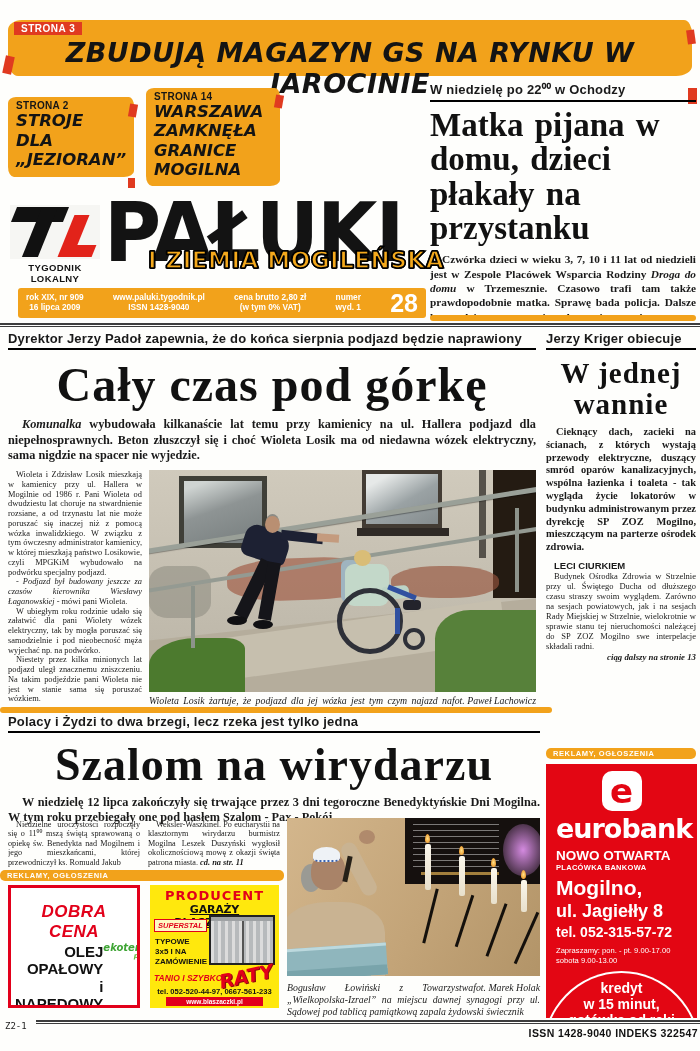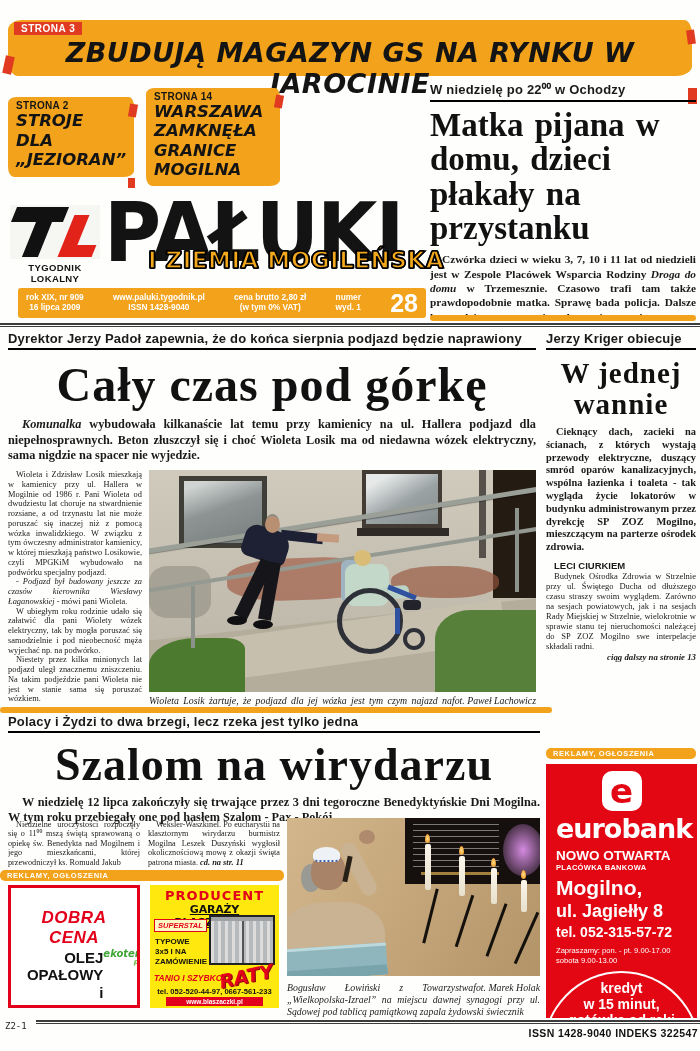--- a/index.html
+++ b/index.html
@@ -181,21 +181,21 @@
   .sy-kippah { left:26px; top:29px; width:27px; height:15px; border-radius:50% 50% 25% 25%;
        background:#eef2f6; border-bottom:2px dotted #3a62b0; }
   .sy-arm { left:64px; top:22px; width:16px; height:58px; background:#c9b392; transform:rotate(-28deg); border-radius:8px; }
   .sy-fist { left:72px; top:12px; width:16px; height:14px; background:#b08a6c; border-radius:50%; }
   .sy-candle { left:58px; top:38px; width:5px; height:26px; background:#262018; transform:rotate(12deg); }
   .sy-rail { left:-4px; top:128px; width:104px; height:32px; background:#8fb6bd; transform:rotate(-4deg);
        border-top:3px solid #bcd9de; box-shadow:inset 0 -10px 0 #79a4ab; }
 
   
   #fuel-ad { left:8px; top:885px; width:132px; height:123px; background:#fff; border:3px solid #E2001A;
-       padding:20px 4px; text-align:center; font-family:"Liberation Sans", sans-serif; overflow:hidden; }
+       padding:14px 4px; text-align:center; font-family:"Liberation Sans", sans-serif; overflow:hidden; }
   .fa-title { font:bold italic 17px "Liberation Sans", sans-serif; color:#E2001A; letter-spacing:.5px; }
   .fa-row1 { display:flex; justify-content:space-between; align-items:flex-start; margin-top:1px; }
   .fa-olej { font-weight:bold; font-size:15px; color:#111; text-align:right; line-height:1.15; }
   .fa-eko { font:bold italic 10px "DejaVu Sans", sans-serif; color:#3FA535; line-height:1; text-align:right; }
   .fa-eko small { display:block; font-size:7px; color:#67b93e; }
   .fa-dowoz { font-weight:bold; font-size:11.5px; color:#E2001A; letter-spacing:1.5px; margin-top:2px; }
   .fa-bio { font-weight:bold; font-size:10.5px; color:#111; margin-top:1px; }
   .fa-bio span { font-size:12px; color:#E2001A; }
   .fa-orlen-row { display:flex; align-items:center; justify-content:center; gap:3px; margin-top:2px; }
   .fa-orlen { background:#E2001A; color:#fff; font:bold 5.5px/9px "Liberation Sans", sans-serif; padding:0 3px; border-radius:2px; }

